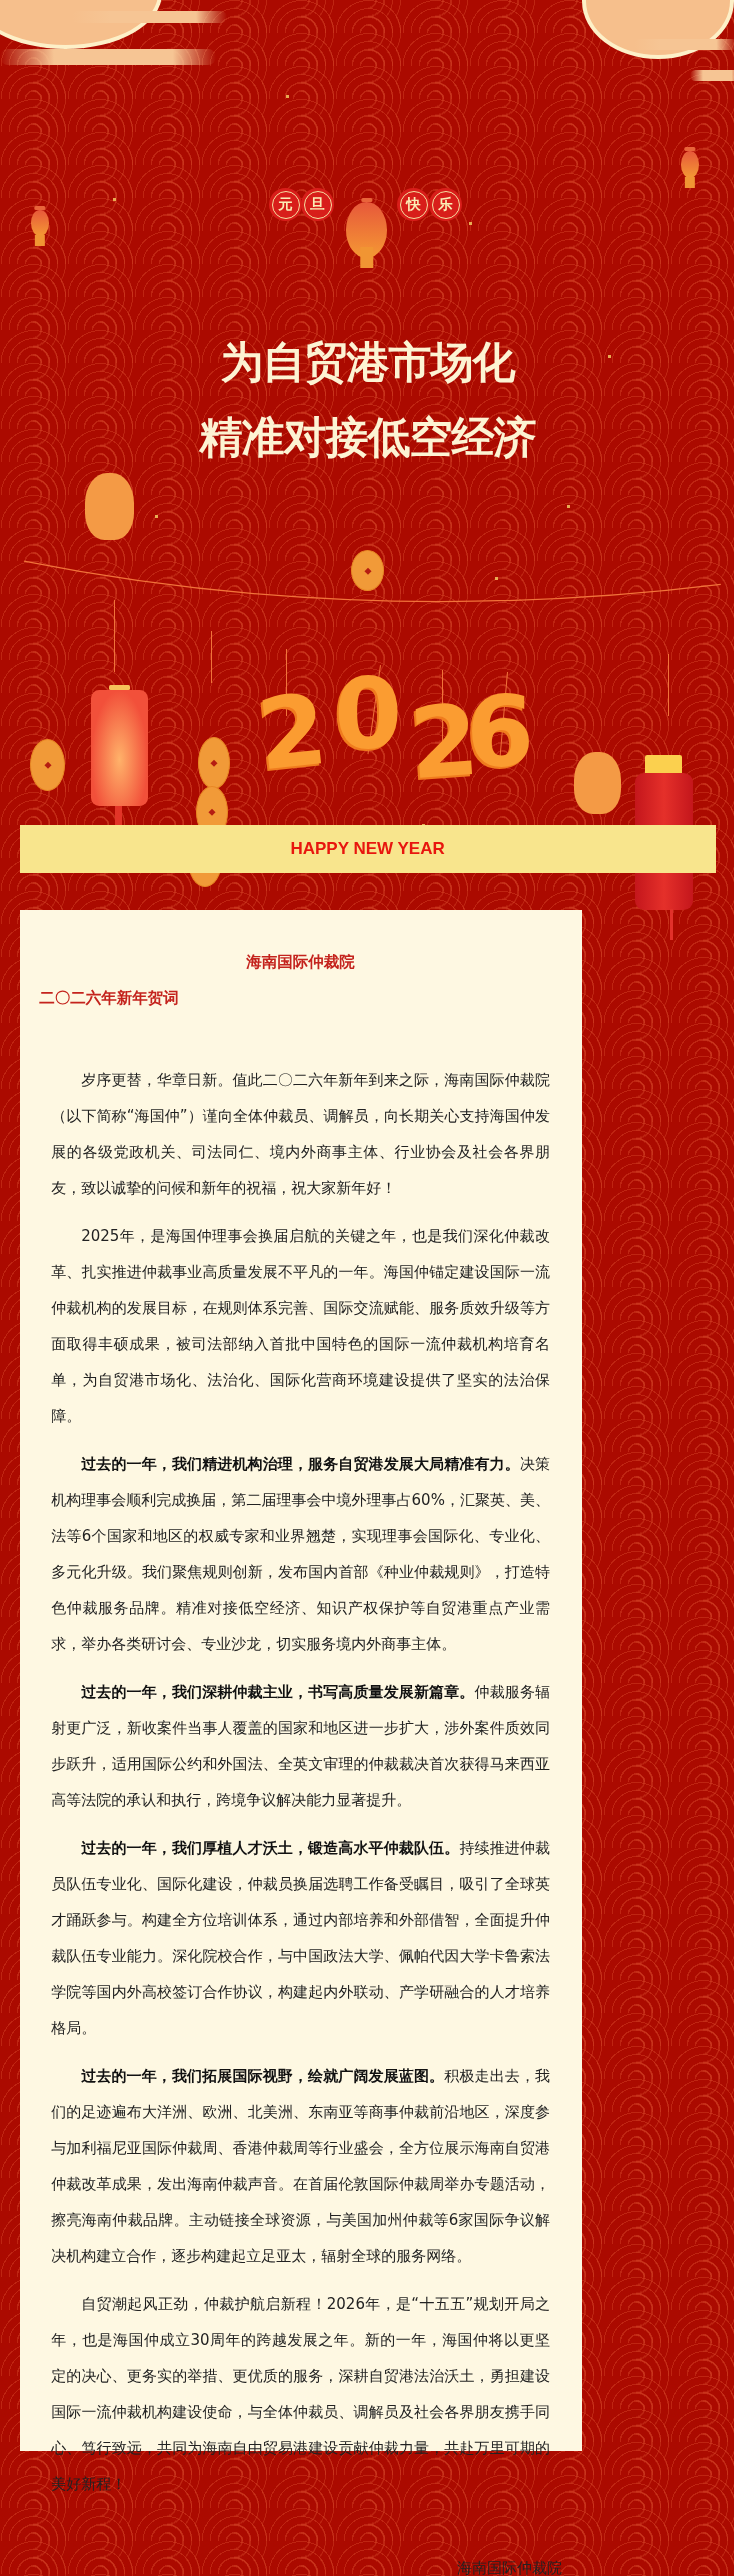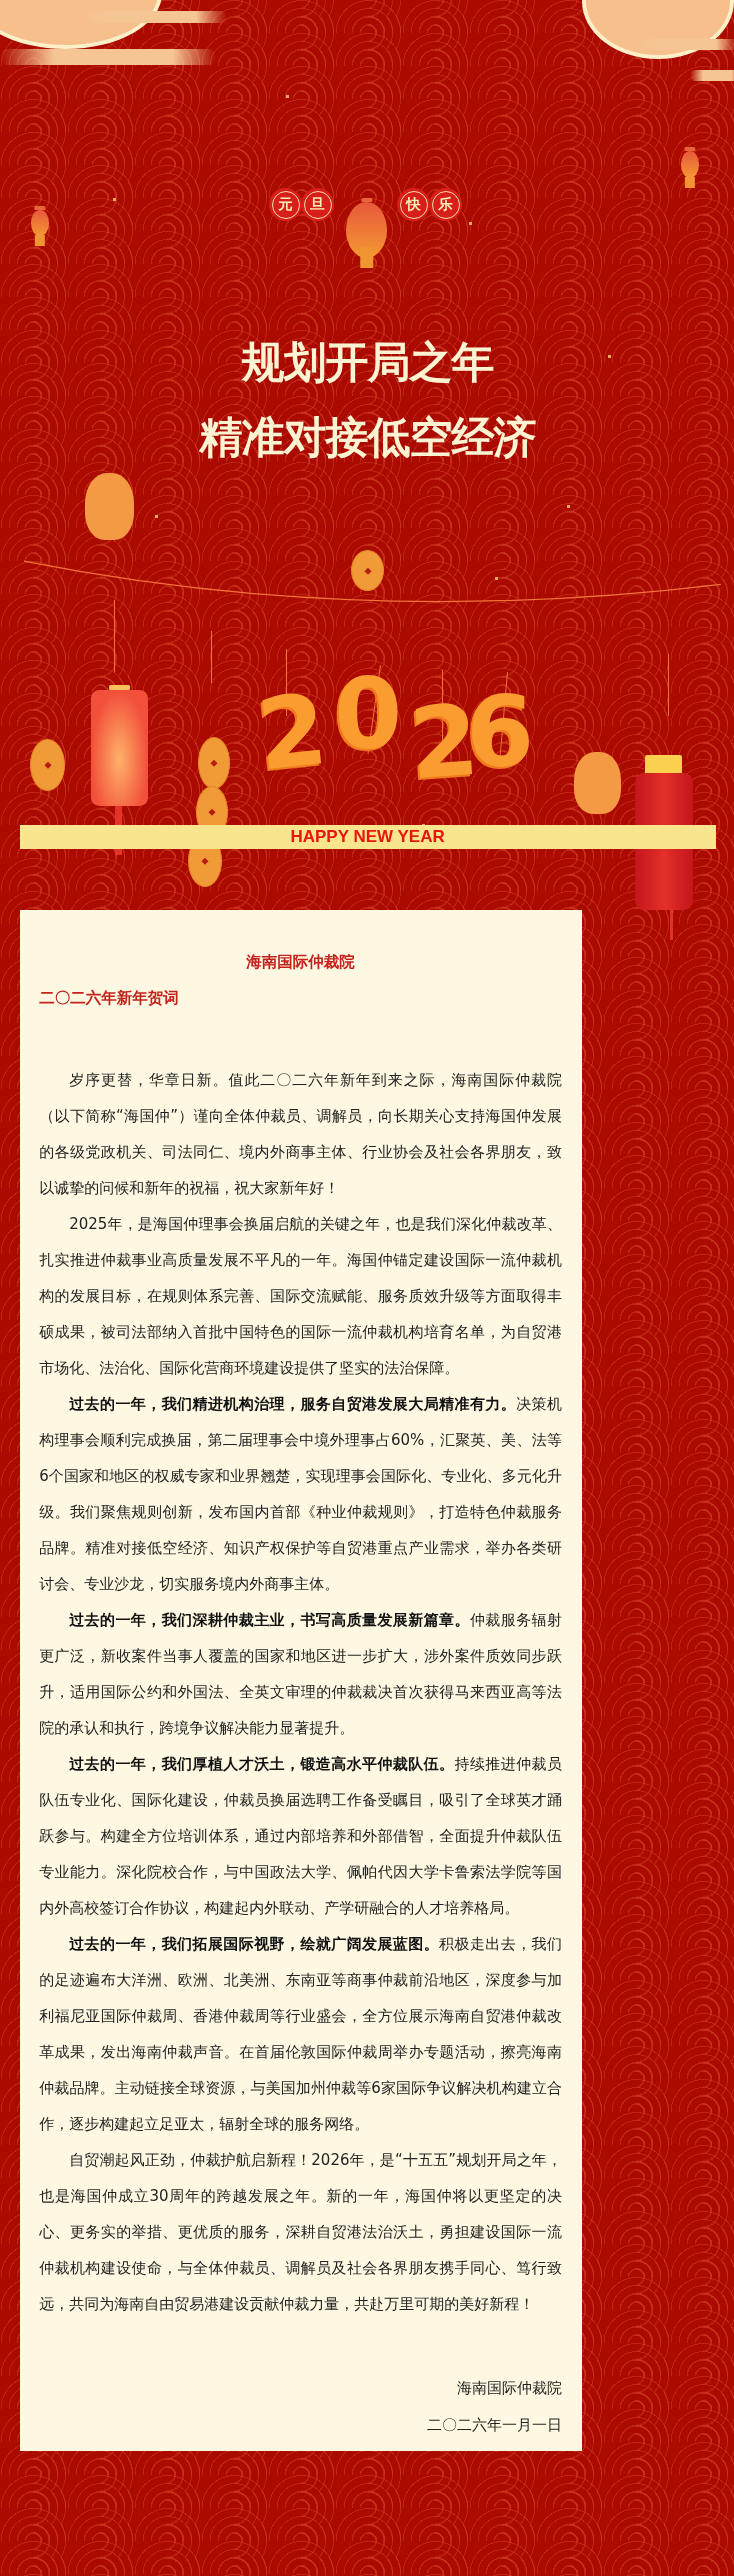--- a/index.html
+++ b/index.html
@@ -40,29 +40,29 @@
   .year-digit { position:absolute; color:#fb9c31; font-weight:bold; font-family:"DejaVu Sans", sans-serif; font-size:98px; line-height:1; text-shadow: -2.1px 2.1px 0 #f07c1e; }
   .string { position:absolute; background:#f0733a; width:1px; transform-origin: top left; }
 
   .coin { position:absolute; width:20.6px; height:20.6px; border-radius:50%; background:#f19a38; border:1.5px solid #e88825; box-sizing:border-box; }
   .coin::after { content:""; position:absolute; left:50%; top:50%; width:4.6px; height:4.6px; background:#b51d12; transform:translate(-50%,-50%) rotate(45deg); }
   .flower { position:absolute; width:31px; height:31px; background:#f49a45; border-radius:45% 45% 40% 40%; }
 
   .confetti { position:absolute; width:2.6px; height:3.1px; background:#f0c860; opacity:0.85; }
 
   
-  .banner { position:absolute; left:19.6px; top:825px; width:696px; height:24px; background:#f8e58d; display:flex; align-items:center; justify-content:center; }
+  .banner { position:absolute; left:19.6px; top:825px; width:696px; height:48px; background:#f8e58d; display:flex; align-items:center; justify-content:center; }
   .banner-text { color:#e8160e; font-weight:bold; font-size:17px; font-family:"Liberation Sans", sans-serif; letter-spacing:0; }
 
   
   .card { position:absolute; left:19.6px; top:910px; width:562px; height:1541px; background:#fef8e2; box-sizing:border-box; padding: 0 19.6px 0 19.6px; }
   .card-org { text-align:center; color:#c4231d; font-weight:bold; font-size:15.5px; margin-top:42px; line-height:20.6px; }
   .card-subtitle { color:#c4231d; font-weight:bold; font-size:15.5px; margin-top:15.5px; line-height:20.6px; }
   .body-text { margin-top:53px; color:#222; font-size:15px; line-height:36px; text-align:justify; }
-  .body-text p { margin:0; text-indent:2em; }
+  .body-text p { margin:12px; text-indent:2em; }
   .body-text b { font-weight:bold; color:#111; }
   .blessing { color:#c4231d !important; font-weight:bold; margin-top:0 !important; }
   .sign { text-align:right; color:#222; font-size:15px; line-height:20.6px; }
   .sign-org { margin-top:56px; }
   .sign-date { margin-top:16.5px; }
 </style>
 </head>
 <body>
 
 <div class="cloud" style="left:-31px; top:-62px; width:185px; height:103px;"></div>
@@ -99,21 +99,21 @@
 <div class="badge-row" style="left:398px;">
   <div class="badge">
       <div class="badge-inner">快</div>
     </div>
   <div class="badge">
       <div class="badge-inner">乐</div>
     </div>
 </div>
 
 <div class="hero-title">
-  <div>规划开局之年</div>
+  <div>为自贸港市场化</div>
   <div>精准对接低空经济</div>
 </div>
 
 <svg class="abs" style="left:0;top:556px;" width="735" height="72" viewBox="0 0 1426 140">
   <path d="M45 10 Q 700 140 1400 55" stroke="#f0733a" stroke-width="2.5" fill="none"></path>
 </svg>
 <div class="string" style="left:114px; top:600px; height:72px;"></div>
 <div class="string" style="left:211px; top:631px; height:52px;"></div>
 <div class="string" style="left:286px; top:649px; height:67px;"></div>
 <div class="string" style="left:380px; top:665px; height:90px; transform:rotate(8deg);"></div>

